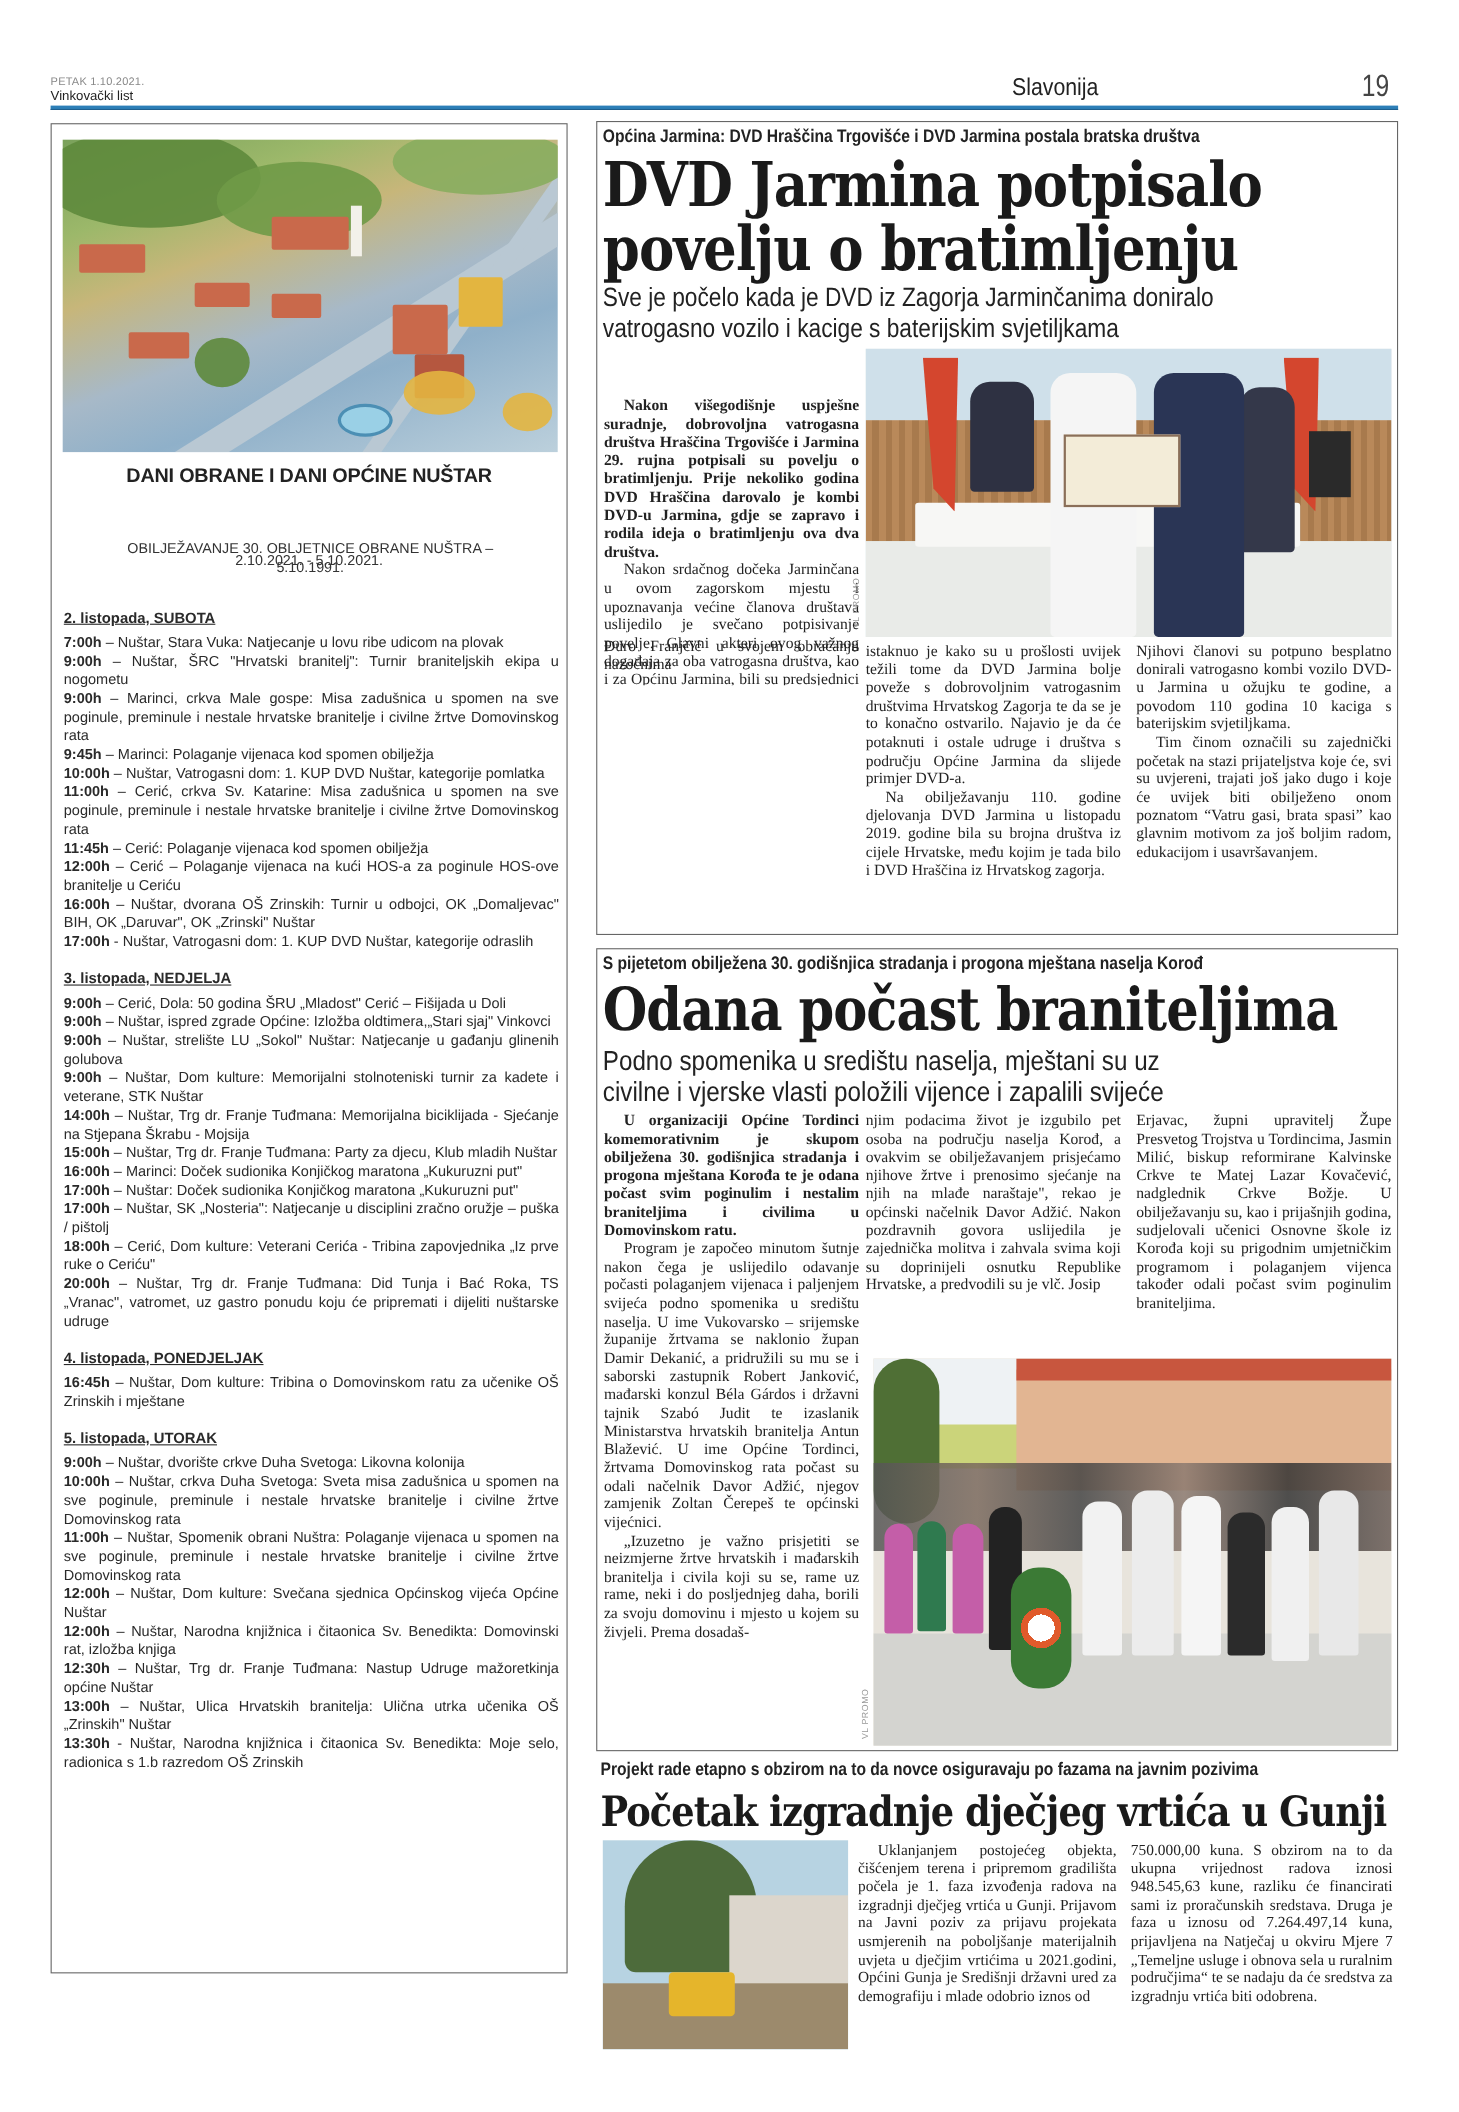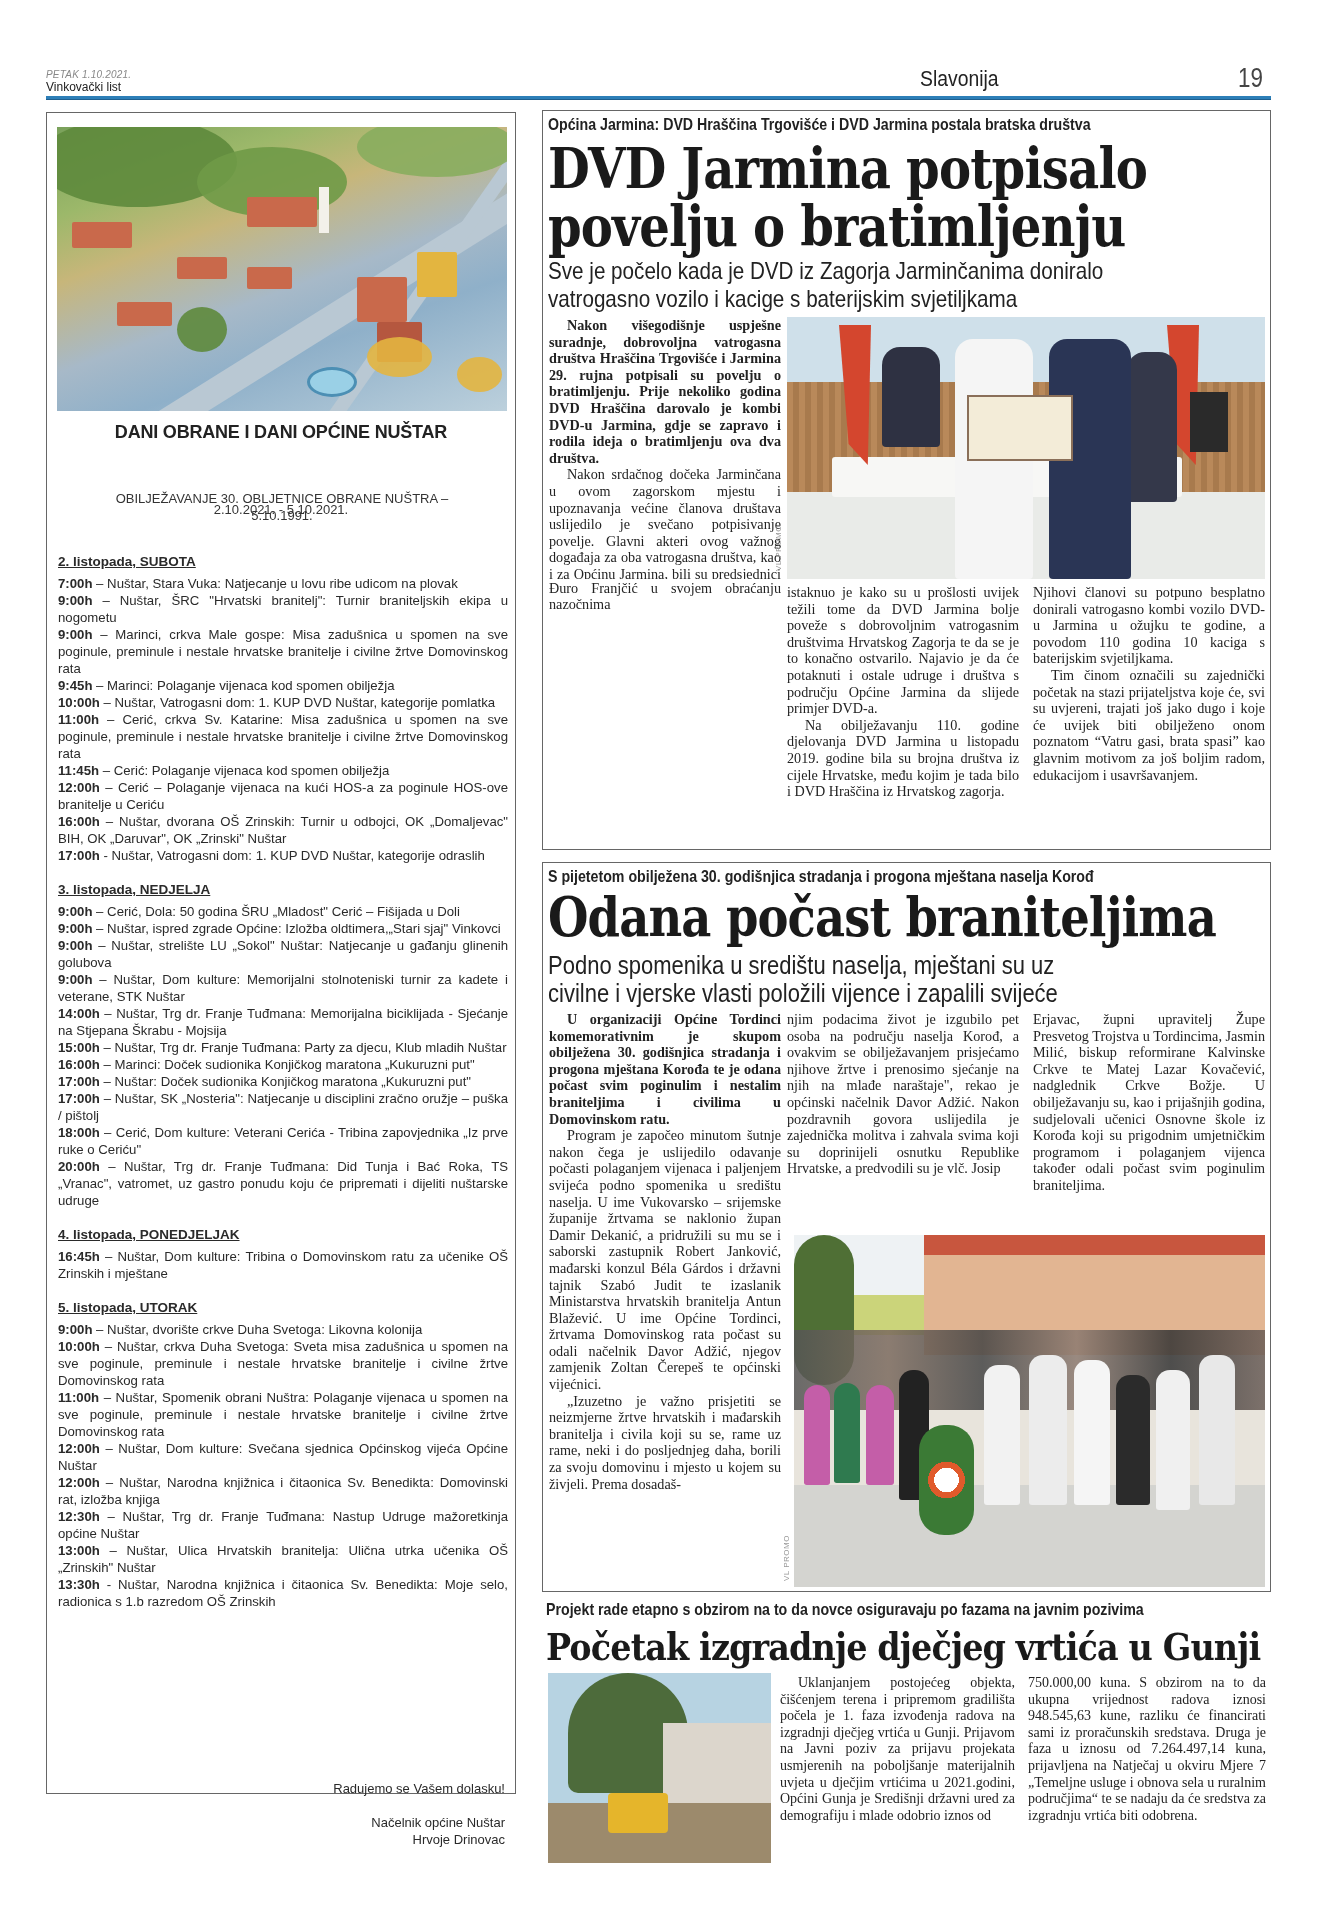--- a/index.html
+++ b/index.html
@@ -1,20 +1,20 @@
 <!DOCTYPE html>
 <html><head>
 <meta charset="utf-8">
 <style>
   * { box-sizing: border-box; margin: 0; padding: 0; }
   html, body { width: 1326px; height: 1920px; background: #ffffff; overflow: hidden; }
   body { position: relative; font-family: "Liberation Sans", sans-serif; color: #222; }
 
   
-  .hdr-date { position: absolute; left: 46px; top: 69px; font-family: "Liberation Sans", sans-serif; font-size: 10px; color: #888; letter-spacing: 0.2px; font-style: italic; }
+  .hdr-date { position: absolute; left: 46px; top: 69px; font-family: "Liberation Sans", sans-serif; font-size: 10px; color: #888; letter-spacing: 0.2px; }
   .hdr-paper { position: absolute; left: 46px; top: 80px; font-family: "Liberation Sans", sans-serif; font-size: 12px; color: #222; }
   .hdr-section { position: absolute; left: 920px; top: 66px; font-family: "Liberation Sans", sans-serif; font-size: 22px; color: #222; transform: scaleX(0.88); transform-origin: left; }
   .hdr-page { position: absolute; left: 1238px; top: 62px; font-family: "Liberation Sans", sans-serif; font-size: 28px; font-weight: 300; color: #444; transform: scaleX(0.8); transform-origin: left; }
   .hdr-rule { position: absolute; left: 46px; top: 96px; width: 1225px; height: 4px; background: #2d7fb8; border-bottom: 1px solid #1f5f8e; }
 
   
   .left-box { position: absolute; left: 46px; top: 112px; width: 470px; height: 1682px; border: 1.5px solid #666; }
   .aerial { position: absolute; left: 10px; top: 14px; width: 450px; height: 284px; overflow: hidden; background: linear-gradient(160deg, #7aa15b 0%, #9cb86a 20%, #c7b67a 35%, #a7b9c8 55%, #8fb0c9 70%, #bcd0dc 100%); }
   .aerial .road { position: absolute; background: #b9c8d3; }
   .aerial .roof { position: absolute; background: #c9694b; border-radius: 2px; }
@@ -125,38 +125,33 @@
   </div>
   <div class="left-title">DANI OBRANE I DANI OPĆINE NUŠTAR</div>
   <div class="left-dates">2.10.2021.  - 5.10.2021.</div>
   <div class="left-sub">OBILJEŽAVANJE 30. OBLJETNICE OBRANE NUŠTRA – 5.10.1991.</div>
   <div class="schedule" id="schedule">
       <div class="day"><div class="day-h">2. listopada, SUBOTA</div><div class="ev"><b>7:00h</b><span> – Nuštar, Stara Vuka: Natjecanje u lovu ribe udicom na plovak</span></div><div class="ev"><b>9:00h</b><span> – Nuštar, ŠRC "Hrvatski branitelj": Turnir braniteljskih ekipa u nogometu</span></div><div class="ev"><b>9:00h</b><span> – Marinci, crkva Male gospe: Misa zadušnica u spomen na sve poginule, preminule i nestale hrvatske branitelje i  civilne žrtve Domovinskog rata</span></div><div class="ev"><b>9:45h</b><span> – Marinci: Polaganje vijenaca  kod  spomen obilježja</span></div><div class="ev"><b>10:00h</b><span> – Nuštar, Vatrogasni dom: 1. KUP DVD Nuštar, kategorije pomlatka</span></div><div class="ev"><b>11:00h</b><span> – Cerić, crkva Sv. Katarine: Misa  zadušnica u spomen na sve poginule, preminule i nestale hrvatske branitelje i  civilne žrtve Domovinskog rata</span></div><div class="ev"><b>11:45h</b><span> – Cerić: Polaganje vijenaca kod spomen obilježja</span></div><div class="ev"><b>12:00h</b><span> – Cerić – Polaganje vijenaca na kući HOS-a za poginule HOS-ove branitelje u Ceriću</span></div><div class="ev"><b>16:00h</b><span> – Nuštar, dvorana OŠ Zrinskih: Turnir u odbojci, OK „Domaljevac" BIH, OK „Daruvar", OK „Zrinski" Nuštar</span></div><div class="ev"><b>17:00h</b><span> - Nuštar, Vatrogasni dom: 1. KUP DVD Nuštar, kategorije odraslih</span></div></div>
       <div class="day"><div class="day-h">3. listopada, NEDJELJA</div><div class="ev"><b>9:00h</b><span> – Cerić, Dola: 50 godina ŠRU „Mladost" Cerić – Fišijada u Doli</span></div><div class="ev"><b>9:00h</b><span> – Nuštar, ispred zgrade Općine: Izložba oldtimera,„Stari sjaj" Vinkovci</span></div><div class="ev"><b>9:00h</b><span> – Nuštar, strelište LU „Sokol" Nuštar: Natjecanje u gađanju glinenih golubova</span></div><div class="ev"><b>9:00h</b><span> – Nuštar, Dom kulture: Memorijalni stolnoteniski turnir za kadete i veterane, STK Nuštar</span></div><div class="ev"><b>14:00h</b><span> – Nuštar, Trg dr. Franje Tuđmana: Memorijalna biciklijada - Sjećanje na Stjepana Škrabu - Mojsija</span></div><div class="ev"><b>15:00h</b><span> – Nuštar, Trg dr. Franje Tuđmana: Party za djecu, Klub mladih Nuštar</span></div><div class="ev"><b>16:00h</b><span> – Marinci: Doček sudionika Konjičkog maratona „Kukuruzni put"</span></div><div class="ev"><b>17:00h</b><span> – Nuštar: Doček sudionika Konjičkog maratona „Kukuruzni put"</span></div><div class="ev"><b>17:00h</b><span> – Nuštar, SK „Nosteria": Natjecanje u disciplini zračno oružje – puška / pištolj</span></div><div class="ev"><b>18:00h</b><span> – Cerić, Dom kulture: Veterani Cerića - Tribina zapovjednika „Iz prve ruke o Ceriću"</span></div><div class="ev"><b>20:00h</b><span> –  Nuštar, Trg dr. Franje Tuđmana: Did Tunja i Bać Roka, TS „Vranac", vatromet, uz gastro ponudu koju će pripremati i dijeliti nuštarske udruge</span></div></div>
       <div class="day"><div class="day-h">4. listopada, PONEDJELJAK</div><div class="ev"><b>16:45h</b><span> – Nuštar, Dom kulture: Tribina o Domovinskom ratu za učenike OŠ Zrinskih i mještane</span></div></div>
       <div class="day"><div class="day-h">5. listopada, UTORAK</div><div class="ev"><b>9:00h</b><span> – Nuštar, dvorište crkve Duha Svetoga: Likovna kolonija</span></div><div class="ev"><b>10:00h</b><span> – Nuštar, crkva Duha Svetoga: Sveta misa zadušnica u spomen na sve poginule, preminule i nestale hrvatske branitelje i civilne žrtve Domovinskog rata</span></div><div class="ev"><b>11:00h</b><span> – Nuštar, Spomenik obrani Nuštra:  Polaganje vijenaca u spomen na sve poginule, preminule i nestale hrvatske branitelje i civilne žrtve Domovinskog rata</span></div><div class="ev"><b>12:00h</b><span> – Nuštar, Dom kulture: Svečana sjednica Općinskog vijeća Općine Nuštar</span></div><div class="ev"><b>12:00h</b><span> – Nuštar, Narodna knjižnica i čitaonica  Sv. Benedikta: Domovinski rat, izložba knjiga</span></div><div class="ev"><b>12:30h</b><span> – Nuštar, Trg dr. Franje Tuđmana: Nastup Udruge mažoretkinja općine Nuštar</span></div><div class="ev"><b>13:00h</b><span> – Nuštar, Ulica Hrvatskih branitelja: Ulična utrka učenika OŠ „Zrinskih" Nuštar</span></div><div class="ev"><b>13:30h</b><span> - Nuštar, Narodna knjižnica i čitaonica  Sv. Benedikta: Moje selo, radionica s 1.b razredom OŠ Zrinskih</span></div></div>
     </div>
-  <div class="closing">
-    <div>Radujemo se Vašem dolasku!</div>
-    <div class="sig">Načelnik općine Nuštar</div>
-    <div>Hrvoje Drinovac</div>
-  </div>
 </div>
 
 <div class="art a1">
   <div class="kicker">Općina Jarmina: DVD Hraščina Trgovišće i DVD Jarmina postala bratska društva</div>
   <div class="headline">
     <div>DVD Jarmina potpisalo</div>
     <div>povelju o bratimljenju</div>
   </div>
   <div class="deck">
     <div>Sve je počelo kada je DVD iz Zagorja Jarminčanima doniralo</div>
     <div>vatrogasno vozilo i kacige s baterijskim svjetiljkama</div>
   </div>
-  <div class="col c1" style="height:262px;overflow:hidden;">
+  <div class="col c1" style="height:262px;overflow:hidden;margin-top:44px;">
     <p class="lead">Nakon višegodišnje uspješne suradnje, dobrovoljna vatrogasna društva Hraščina Trgovišće i Jarmina 29. rujna potpisali su povelju o bratimljenju. Prije nekoliko godina DVD Hraščina darovalo je kombi DVD-u Jarmina, gdje se zapravo i rodila ideja o bratimljenju ova dva društva.</p>
     <p>Nakon srdačnog dočeka Jarminčana u ovom zagorskom mjestu i upoznavanja većine članova društava uslijedilo je svečano potpisivanje povelje. Glavni akteri ovog važnog događaja za oba vatrogasna društva, kao i za Općinu Jarmina, bili su predsjednici DVD-a, Danijel Vidanec i Đuro Franjčić. U svojem obraćanju nazočnima predsjednik DVD-a Hraščina Trgovišće Danijel Vidanec ukratko se osvrnuo na uspješnu suradnje dva DVD-a kroz proteklo razdoblje te da se nada da će suradnja biti još kvalitetnija i uspješnija pošto su postali bratska društva.Predsjednik DVD-a Jarmina Đuro Franjčić u svojem obraćanju nazočnima</p>
   </div>
   <div class="col" style="left:6px;top:468px;width:232px;height:265px;overflow:hidden;">
     <p style="text-indent:0;margin-top:-265px;">Nakon srdačnog dočeka Jarminčana u ovom zagorskom mjestu i upoznavanja većine članova društava uslijedilo je svečano potpisivanje povelje. Glavni akteri ovog važnog događaja za oba vatrogasna društva, kao i za Općinu Jarmina, bili su predsjednici DVD-a, Danijel Vidanec i Đuro Franjčić. U svojem obraćanju nazočnima predsjednik DVD-a Hraščina Trgovišće Danijel Vidanec ukratko se osvrnuo na uspješnu suradnje dva DVD-a kroz proteklo razdoblje te da se nada da će suradnja biti još kvalitetnija i uspješnija pošto su postali bratska društva.Predsjednik DVD-a Jarmina Đuro Franjčić u svojem obraćanju nazočnima</p>
   </div>
   <div class="credit" style="left:231px;top:460px;">VL PROMO</div>
   <div class="photo1">
     <div class="p1-wall"></div>
     <div class="p1-wood"></div>

